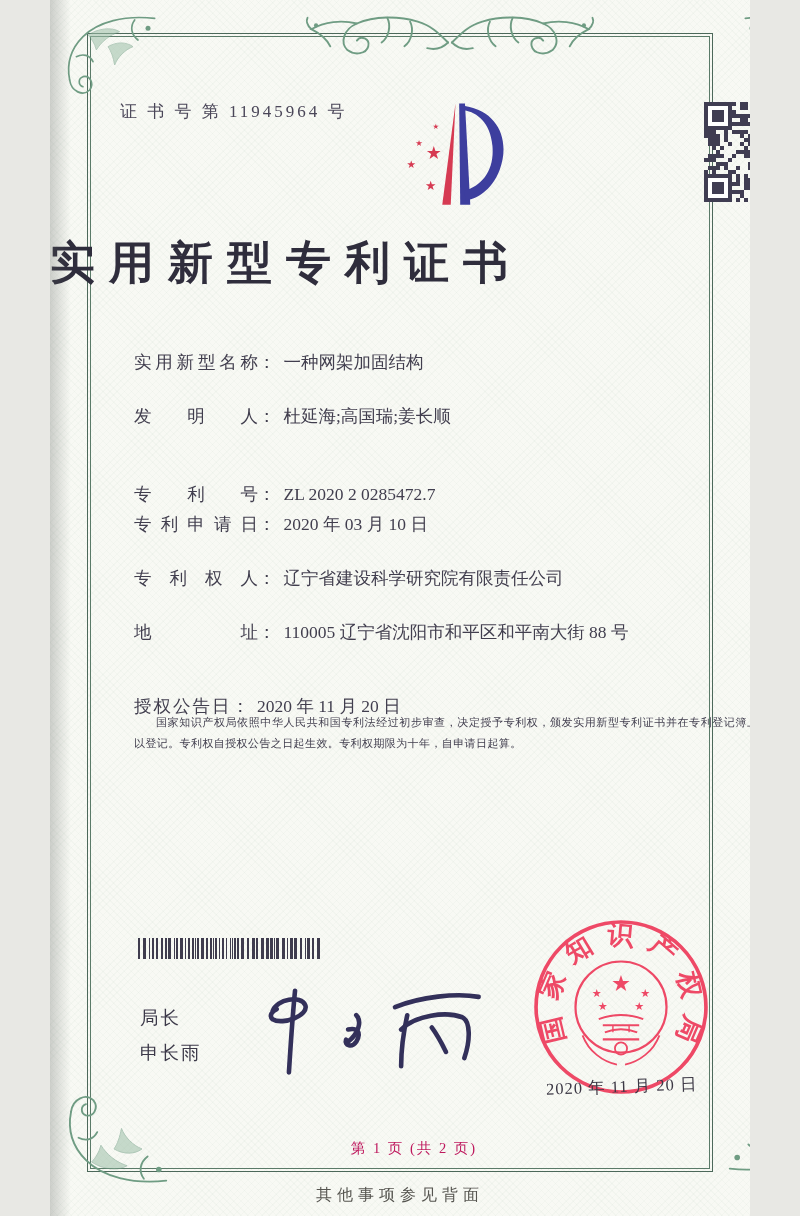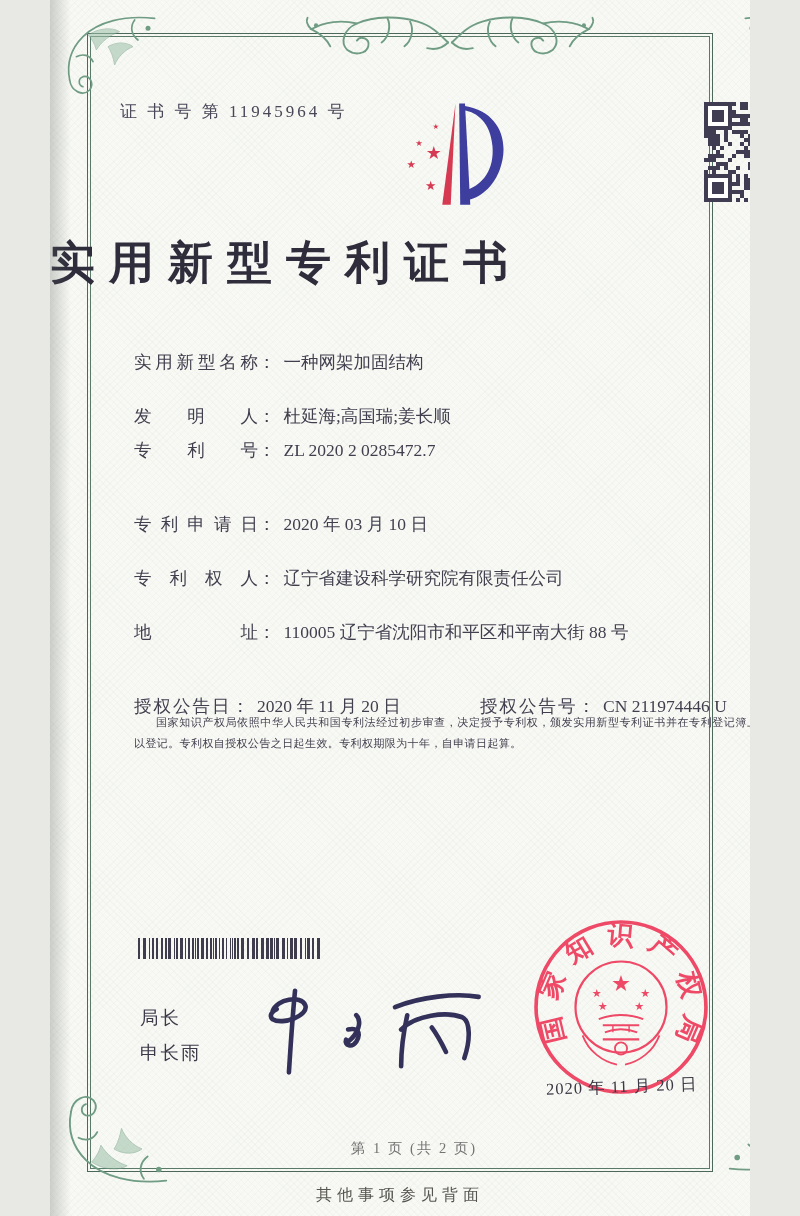--- a/index.html
+++ b/index.html
@@ -40,21 +40,21 @@
     line-height:1.92;text-align:justify;letter-spacing:.4px;}
   .paras p{margin:0;text-indent:2em;}
   .barcode{position:absolute;left:88px;top:938px;height:21px;display:flex;align-items:stretch;}
   .barcode span{display:block;background:#3f3c4e;}
   .official{position:absolute;left:90px;font-size:18.5px;letter-spacing:2px;color:#3c3949;}
   .sig{position:absolute;left:192px;top:980px;}
   .seal{position:absolute;left:482px;top:918px;opacity:.93;}
   .seal-date{position:absolute;left:496px;top:1076px;font-size:16.5px;color:#3c3845;
     letter-spacing:1px;transform:rotate(-2deg);}
   .footer-page{position:absolute;left:0;right:0;top:1139px;text-align:center;
-    font-size:14.5px;letter-spacing:2px;color:#737373;margin-left:28px;}
+    font-size:14.5px;letter-spacing:2px;color:#be185d;margin-left:28px;}
   .back-note{position:absolute;left:0;right:0;top:1185px;text-align:center;
     font-size:16px;letter-spacing:5px;color:#565550;}
   svg .grn{stroke:#6f9c83;fill:none;stroke-width:2;stroke-linecap:round;}
   svg .grn-f{fill:#9dbfa8;opacity:.55;stroke:#6f9c83;stroke-width:1;}
 </style>
 </head>
 <body>
 
 <div class="page">
 
@@ -327,37 +327,34 @@
     </svg>
 
   <div class="title">实用新型专利证书</div>
 
   <div class="row" style="top:350px">
     <span class="lbl">实用新型名称</span><span>：</span><span class="val">一种网架加固结构</span>
   </div>
   <div class="row" style="top:404px">
     <span class="lbl">发明人</span><span>：</span><span class="val">杜延海;高国瑞;姜长顺</span>
   </div>
-  <div class="row" style="top:438px">
+  <div class="row" style="top:482px">
     <span class="lbl">专利号</span><span>：</span><span class="val">ZL 2020 2 0285472.7</span>
   </div>
   <div class="row" style="top:512px">
     <span class="lbl">专利申请日</span><span>：</span><span class="val">2020 年 03 月 10 日</span>
   </div>
   <div class="row" style="top:566px">
     <span class="lbl">专利权人</span><span>：</span><span class="val">辽宁省建设科学研究院有限责任公司</span>
   </div>
   <div class="row" style="top:620px">
     <span class="lbl">地址</span><span>：</span><span class="val">110005 辽宁省沈阳市和平区和平南大街 88 号</span>
   </div>
   <div class="row grant" style="top:674px;right:84px">
     <span class="lbl">授权公告日</span><span>：</span><span class="val">2020 年 11 月 20 日</span>
-    <span class="grant-group2">
-      <span class="lbl">授权公告号</span><span>：</span><span class="val">CN 211974446 U</span>
-    </span>
   </div>
 
   <div class="paras">
     <p>国家知识产权局依照中华人民共和国专利法经过初步审查，决定授予专利权，颁发实用新型专利证书并在专利登记簿上予以登记。专利权自授权公告之日起生效。专利权期限为十年，自申请日起算。</p>
   </div>
 
   <div class="barcode" id="barcode">
       <span style="width:2px;margin-right:3px"></span>
       <span style="width:3px;margin-right:3px"></span>
       <span style="width:1px;margin-right:2px"></span>

